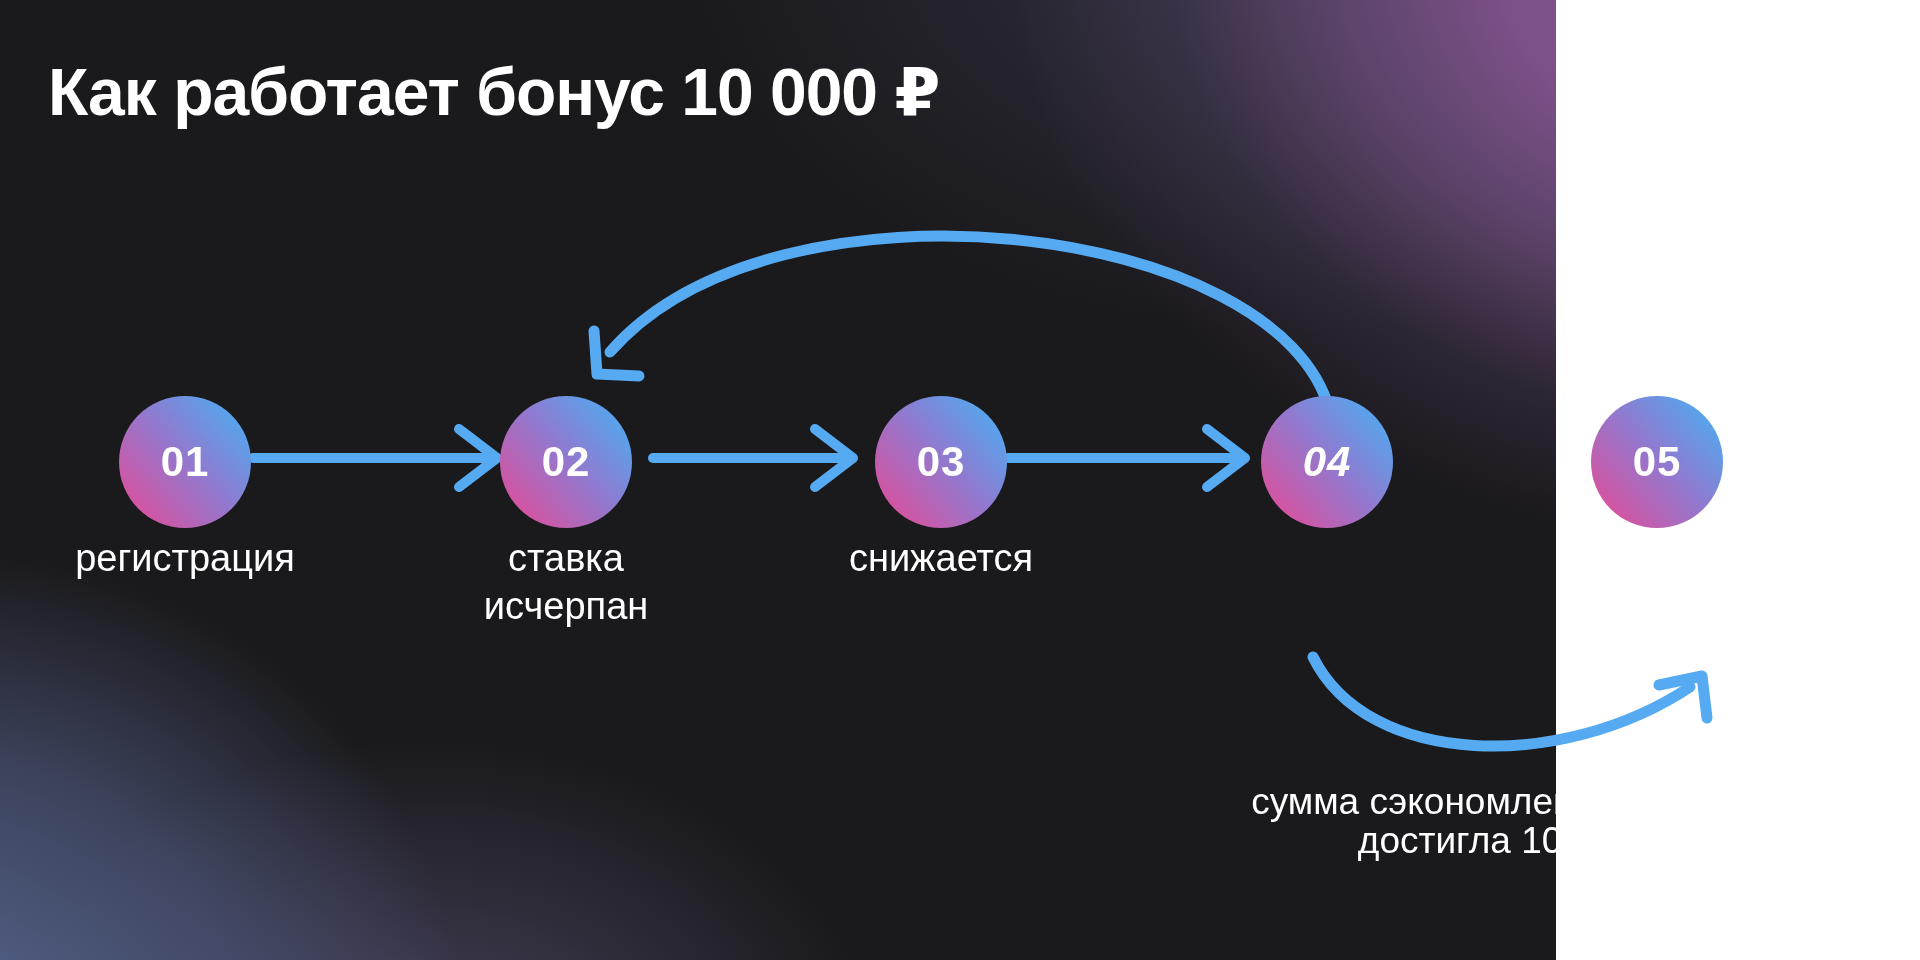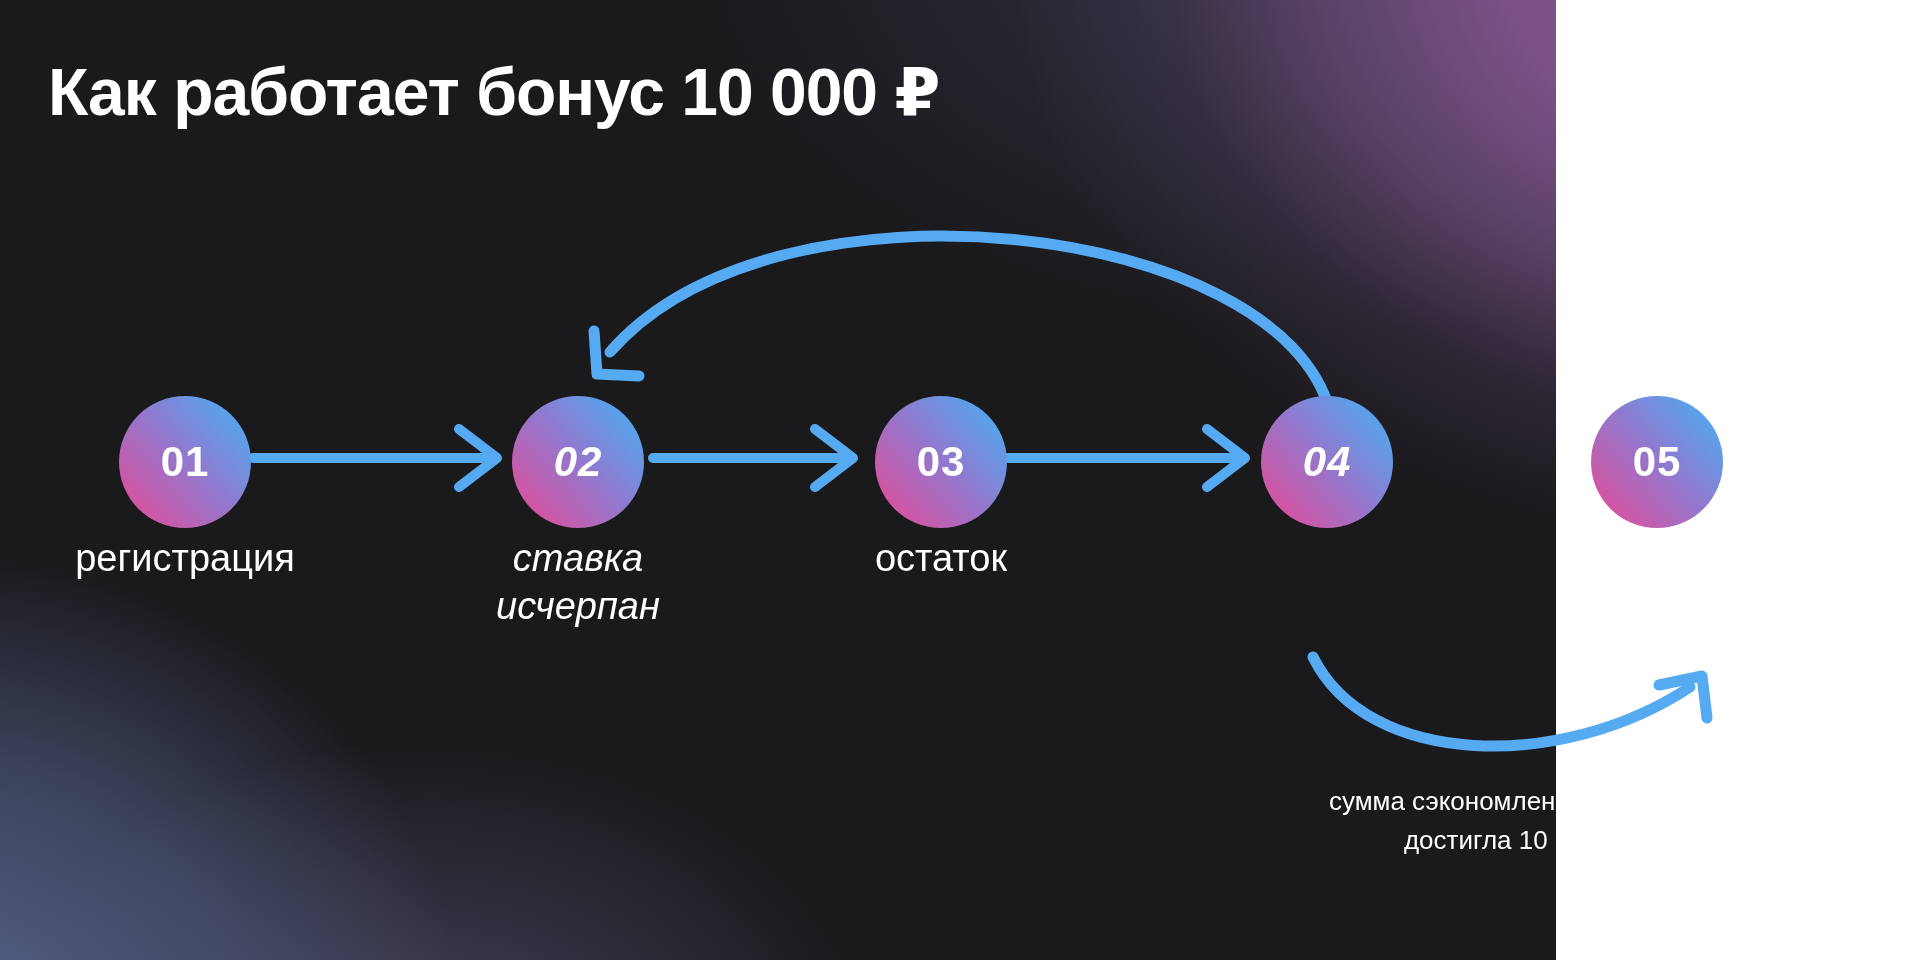--- a/index.html
+++ b/index.html
@@ -18,40 +18,40 @@
       var(--bg,#1a191c);
   }
   .title{
     position:absolute;left:48px;top:56px;margin:0;
     font-size:66px;font-weight:700;letter-spacing:-1px;line-height:1.1;
     color:var(--text,#fff);
   }
   .arrows{position:absolute;left:0;top:0;}
   .step{position:absolute;top:396px;width:340px;text-align:center;}
   .step-0{left:15px;}
-  .step-1{left:408px;font-style:italic;}
+  .step-1{left:396px;}
   .step-2{left:771px;}
   .step-3{left:1157px;font-style:italic;}
   .step-4{left:1487px;}
   .circle{
     width:132px;height:132px;border-radius:50%;
     margin:0 auto;
     background:linear-gradient(48deg, var(--c-pink,#ec4792) 0%, var(--c-purple,#9179cf) 52%, var(--c-blue,#41b4f7) 100%);
     display:flex;align-items:center;justify-content:center;
   }
   .circle span{font-size:42px;font-weight:600;letter-spacing:1px;color:var(--text,#fff);}
   .step-label{
     margin-top:6px;font-size:38px;font-weight:500;line-height:48px;color:var(--text,#fff);
   }
   .step-label span{display:block;}
   .step-label span:empty{display:none;}
   .annotation{
     position:absolute;left:1513px;top:782px;transform:translateX(-50%);
     width:600px;text-align:center;
-    font-size:26px;font-weight:400;line-height:39px;color:var(--text,#fff);
+    font-size:37px;font-weight:400;line-height:39px;color:var(--text,#fff);
   }
   .annotation span{display:block;}
 </style>
 </head>
 <body>
 
 <div class="stage">
 
   <h1 class="title">Как работает бонус 10 000 ₽</h1>
 
@@ -98,21 +98,21 @@
       <span>ставка</span>
       <span>исчерпан</span>
     </div>
   </div>
 
   <div class="step step-2">
     <div class="circle">
       <span>03</span>
     </div>
     <div class="step-label">
-      <span>остаток</span>
+      <span>снижается</span>
 
     </div>
   </div>
 
   <div class="step step-3">
     <div class="circle">
       <span>04</span>
     </div>
   </div>
 

